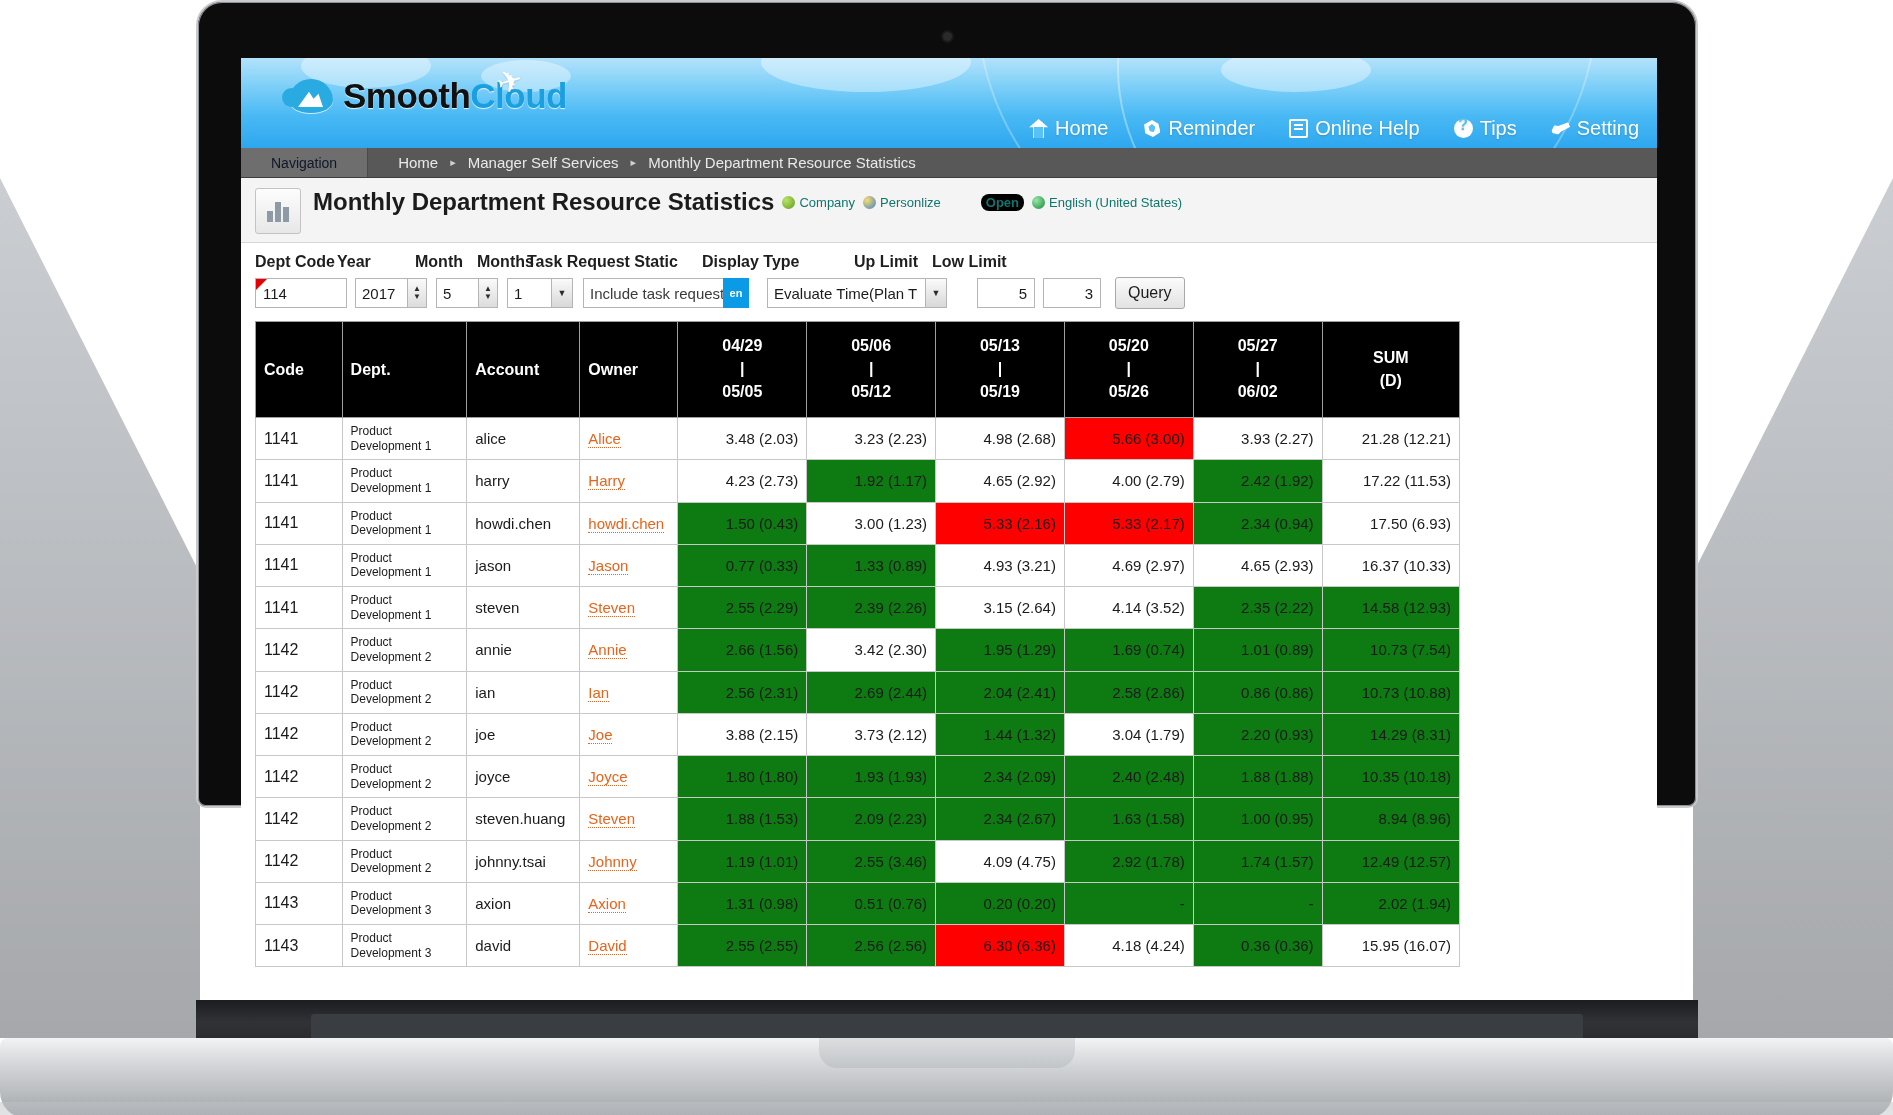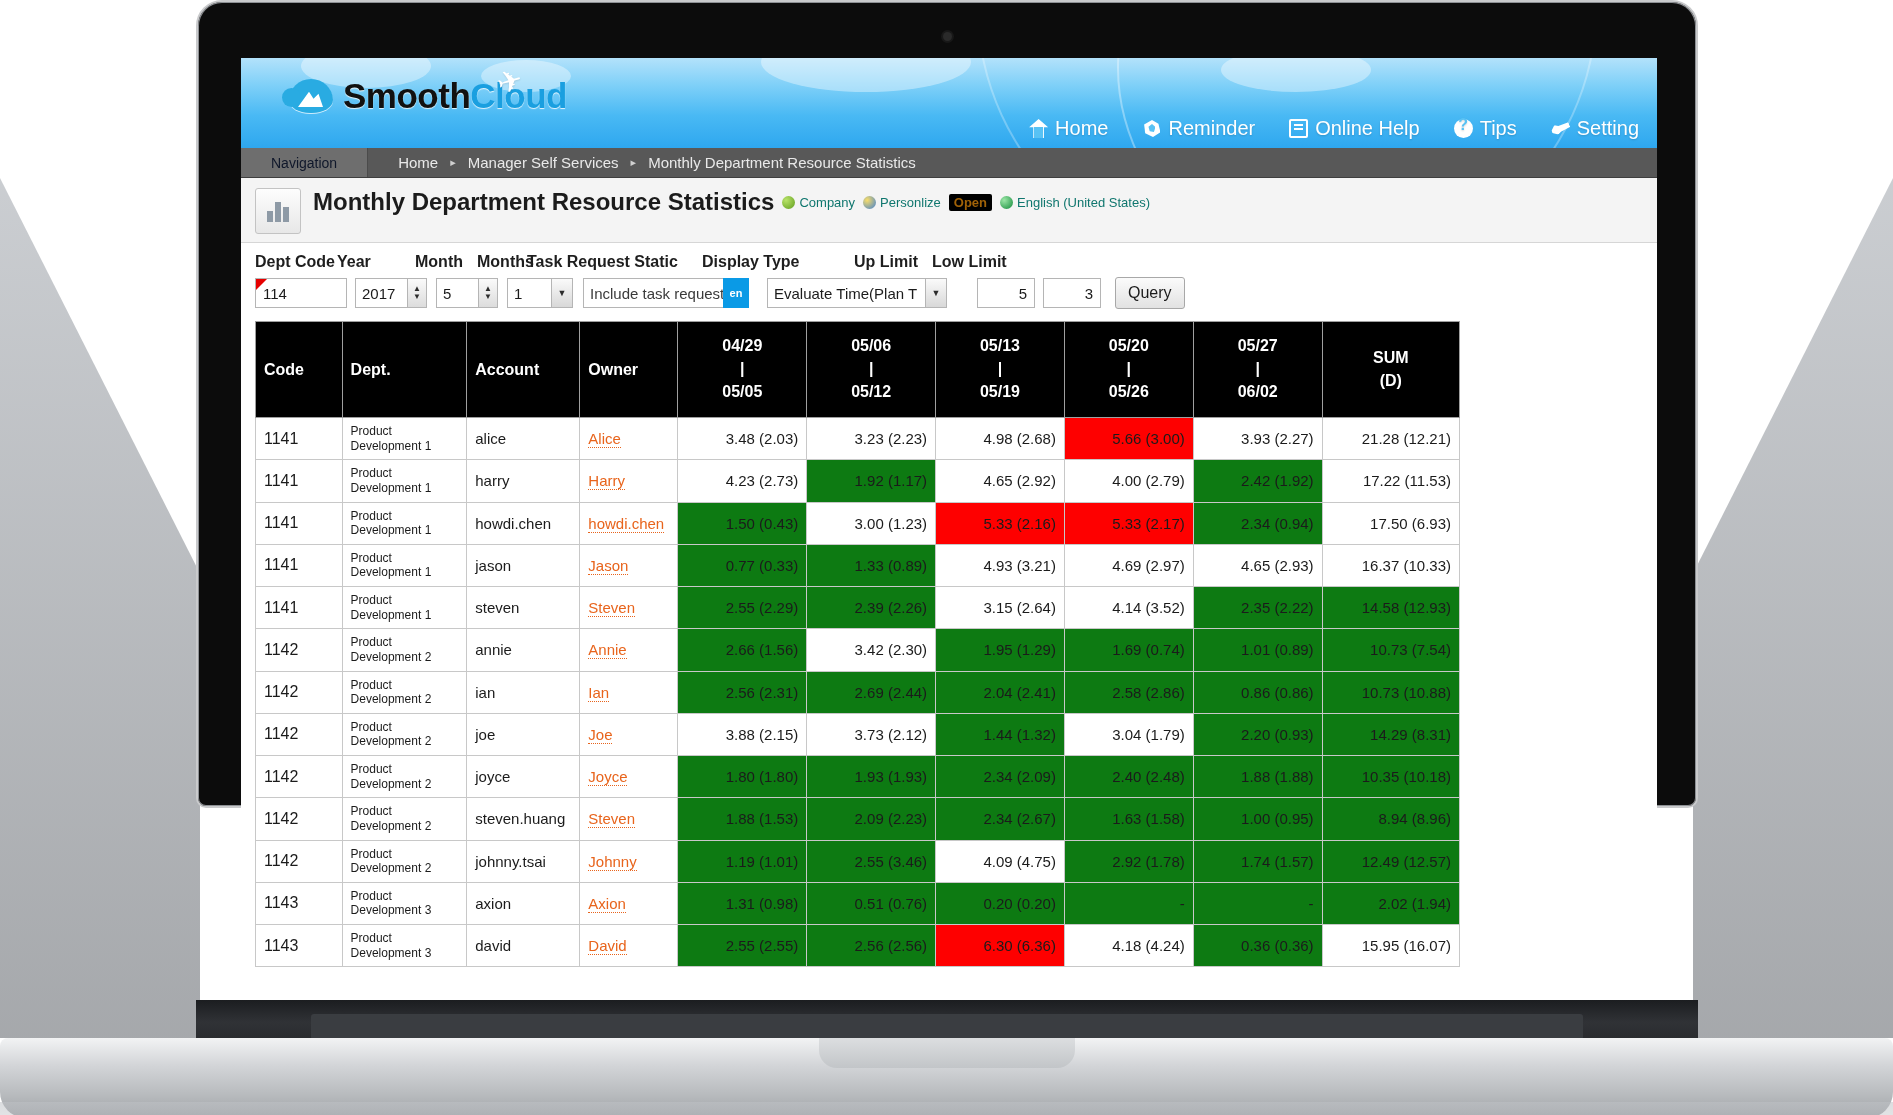--- a/index.html
+++ b/index.html
@@ -206,22 +206,22 @@
   .page-icon i:nth-child(3){ height:15px; }
   .page-head-right { flex:1; padding-right: 18px; }
   .title-row { display:flex; align-items:center; gap: 8px; padding-bottom: 5px; }
   .page-title { font-size: 24px; font-weight: bold; color:#1b1b1b; }
   .meta-chip { display:flex; align-items:center; gap:4px; font-size:13px; color:#0f766e; cursor:pointer; }
   .meta-dot { width:13px; height:13px; border-radius:50%; display:inline-block; }
   .dot-company   { background: radial-gradient(circle at 32% 32%, #b9e36a, #5f9c1c); }
   .dot-personlize{ background: radial-gradient(circle at 32% 32%, #f9dd6a, #3f7fd0); }
   .dot-language  { background: radial-gradient(circle at 32% 32%, #9be6a6, #128a3a); }
   .open-badge {
-    background:#000; color:#a16207; font-size:13px; font-weight:bold;
-    padding: 1px 5px; border-radius:2px; cursor:pointer;
+    background:#000; color:#0f766e; font-size:13px; font-weight:bold;
+    padding: 1px 5px; border-radius:8px; cursor:pointer;margin-left:32px;
   }
   .page-sub {
     font-size: 16px; color:#6d6d6d;
     border-top: 1px solid #dedede; padding-top: 6px;
   }
 
   
   .filter-bar { padding: 10px 0 8px 14px; background:#ffffff; }
   .filter-labels, .filter-fields { display:flex; align-items:center; }
   .filter-labels { font-size: 16px; font-weight: bold; color:#1e1e1e; padding-bottom: 6px; }

